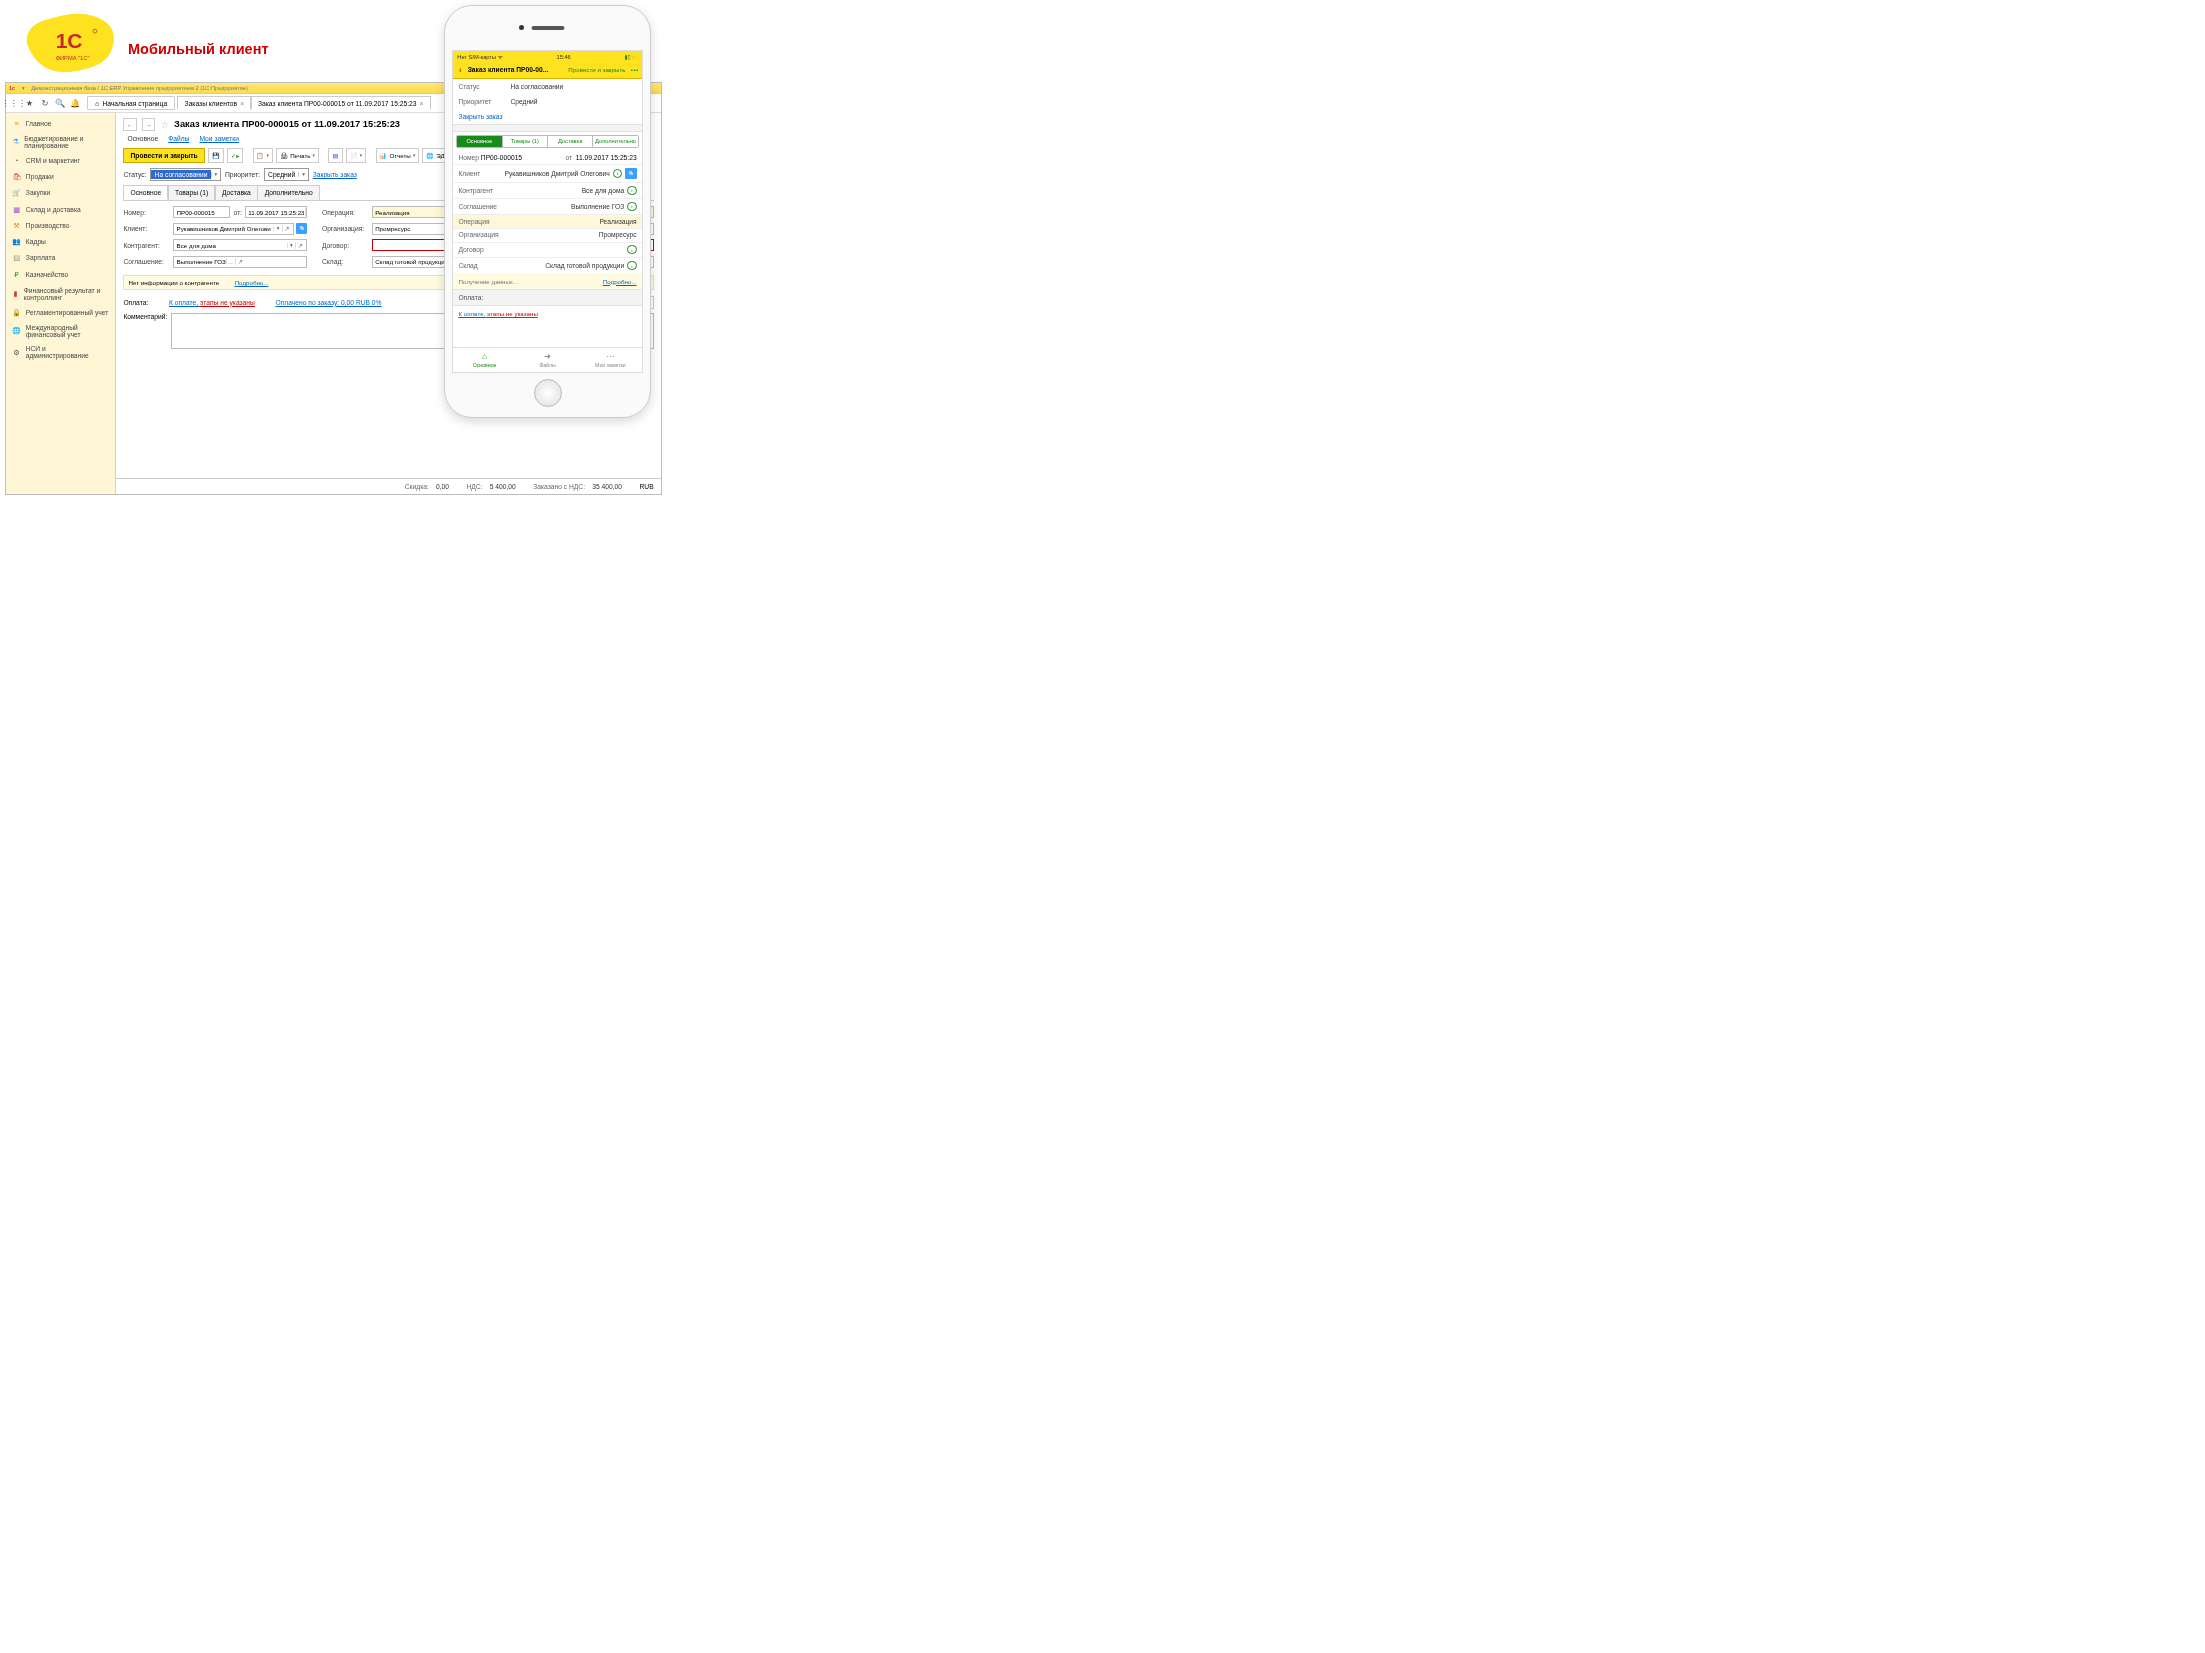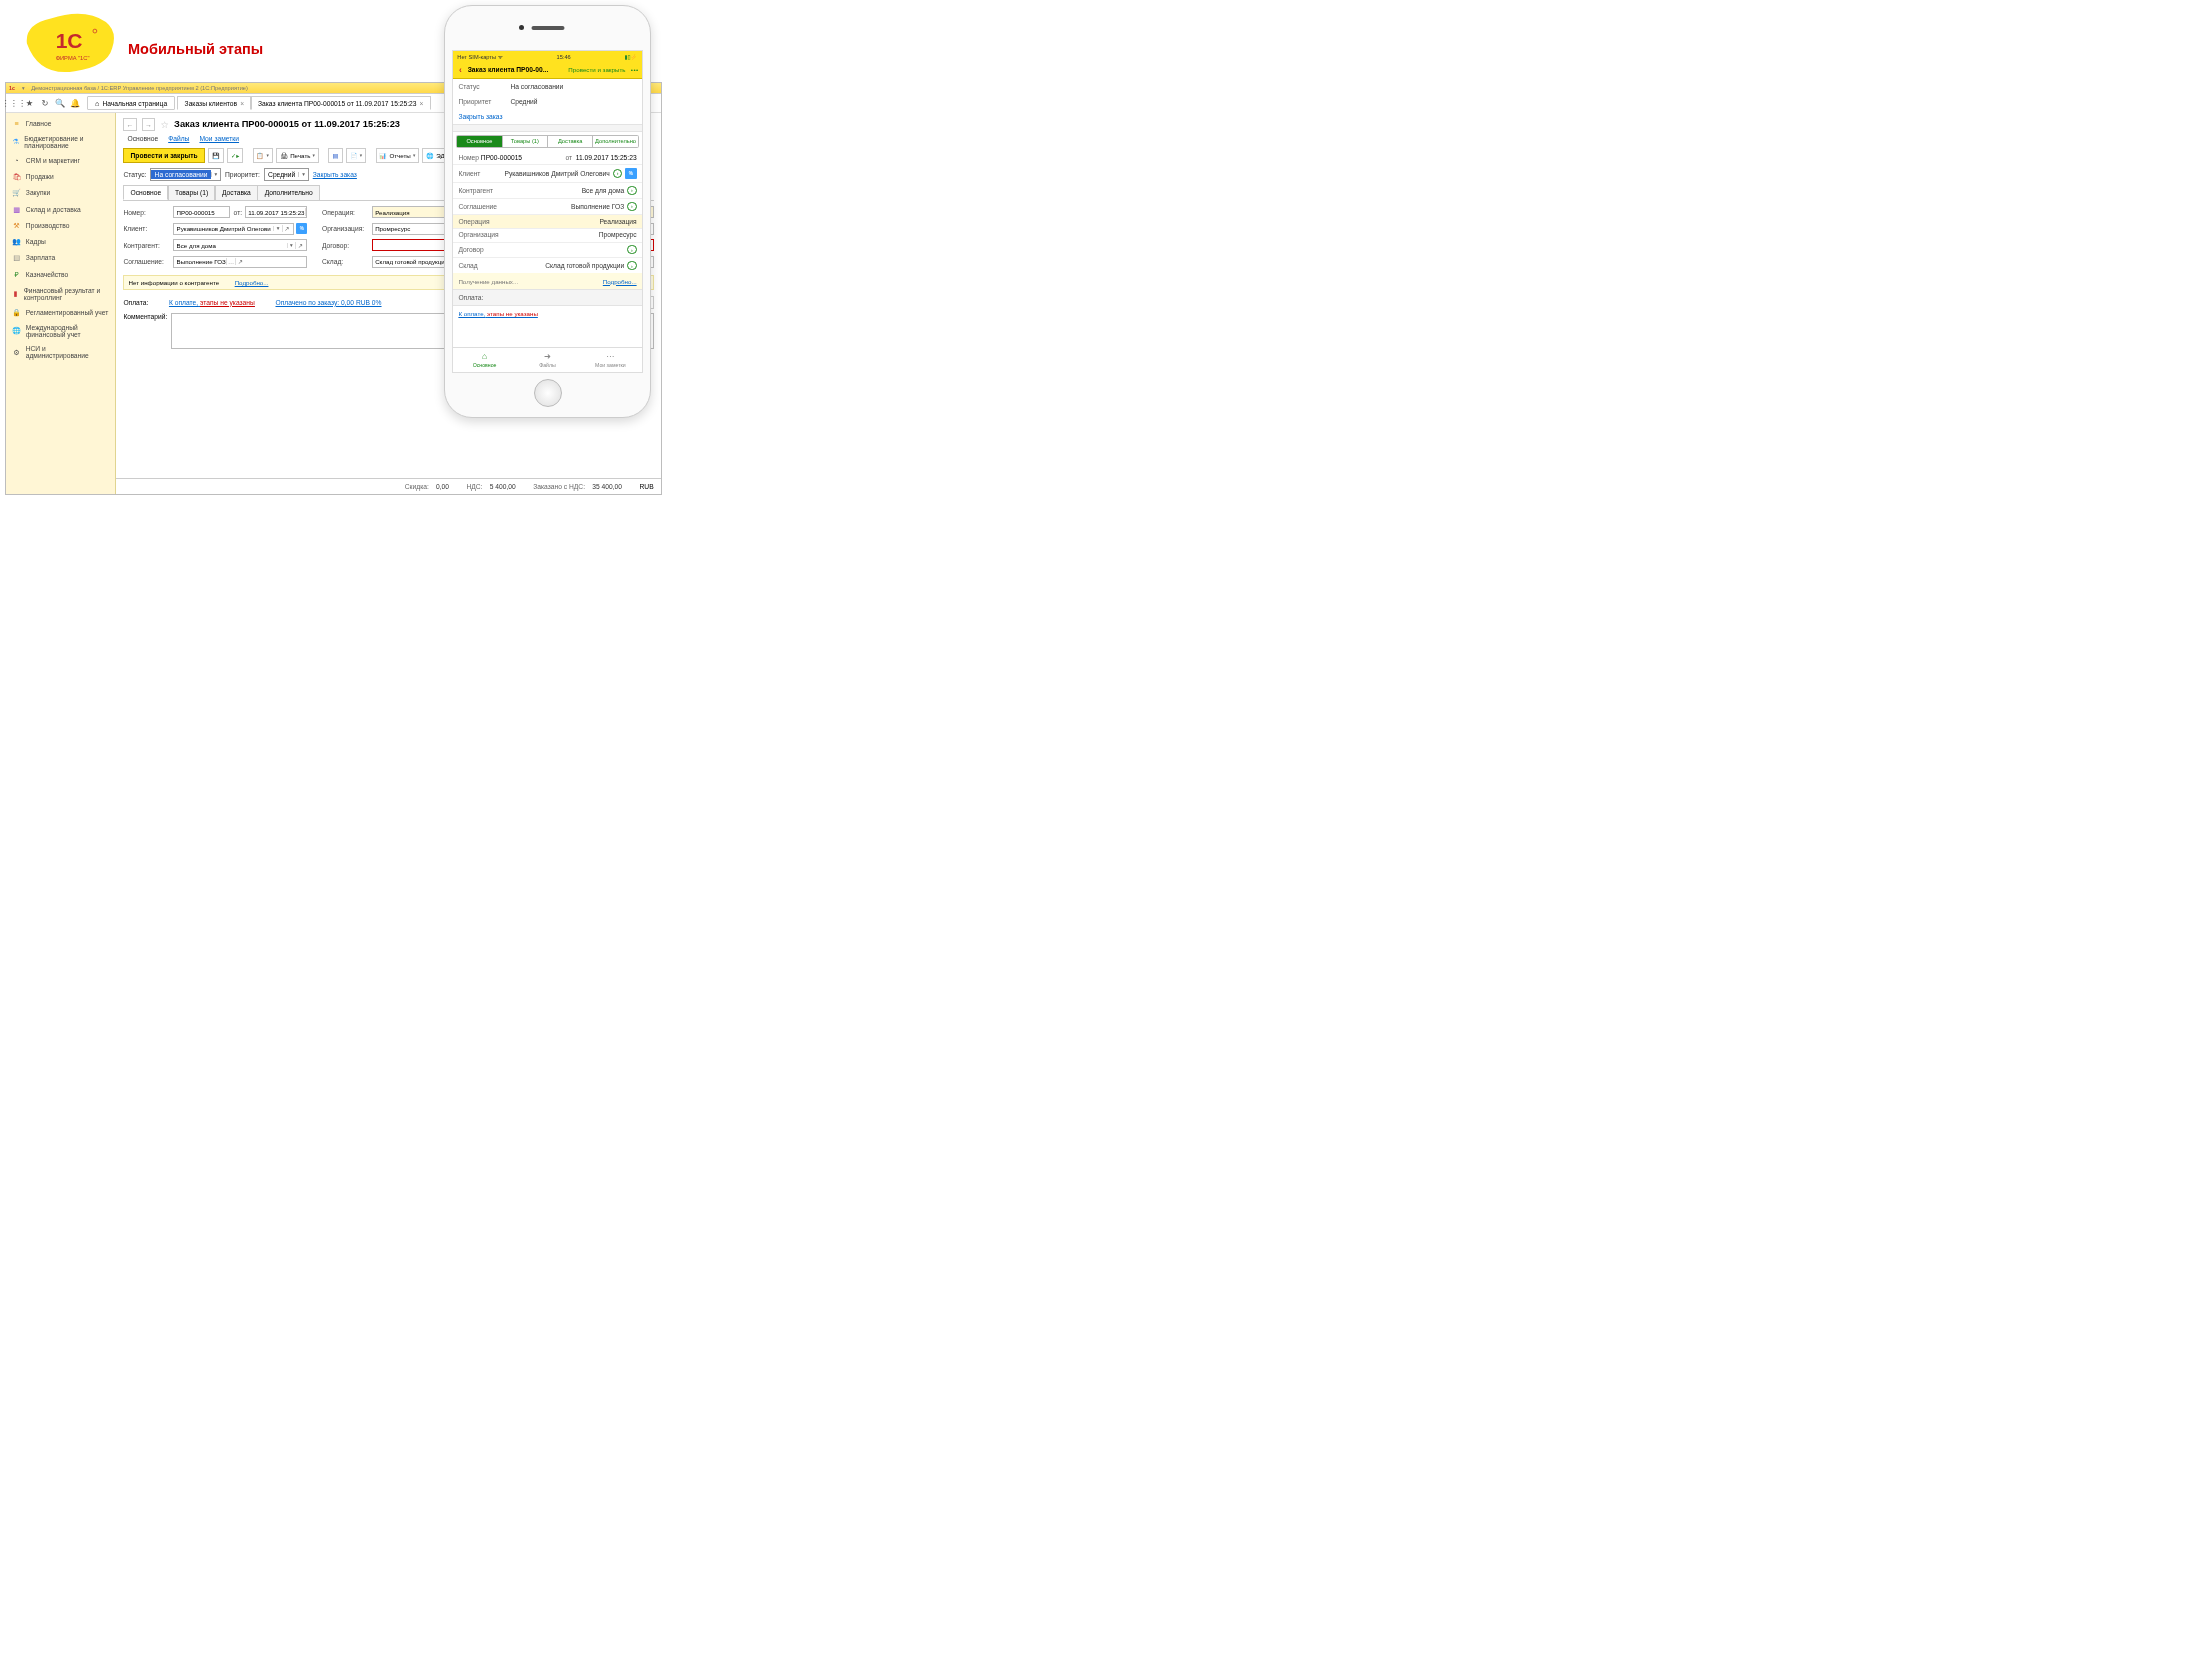--- a/index.html
+++ b/index.html
@@ -133,21 +133,21 @@
 <body>
 
 <div class="logo-blob">
   <svg viewBox="0 0 200 140" style="font-size:13px">
     <path d="M10 70 Q 5 30 60 18 Q 130 -5 175 25 Q 200 45 188 80 Q 178 118 110 128 Q 35 140 10 70 Z" fill="#ffe21f"></path>
     <text x="70" y="80" font-size="44" font-weight="bold" fill="#c5282d" font-family="Arial">1С</text>
     <circle cx="152" cy="44" r="4" fill="none" stroke="#c5282d" stroke-width="1.5"></circle>
     <text x="70" y="104" font-size="12" fill="#c5282d" font-family="Arial">ФИРМА "1С"</text>
   </svg>
 </div>
-<div class="slide-title">Мобильный этапы</div>
+<div class="slide-title">Мобильный клиент</div>
 
 <div class="desktop-window">
 
   <div class="dw-titlebar">
     <span class="tb-ico" style="color:#c5282d;font-weight:bold;">1с</span>
     <span class="tb-ico">▾</span>
     <span class="tb-txt">Демонстрационная база / 1С:ERP Управление предприятием 2  (1С:Предприятие)</span>
   </div>
 
   <div class="dw-toolbar">

